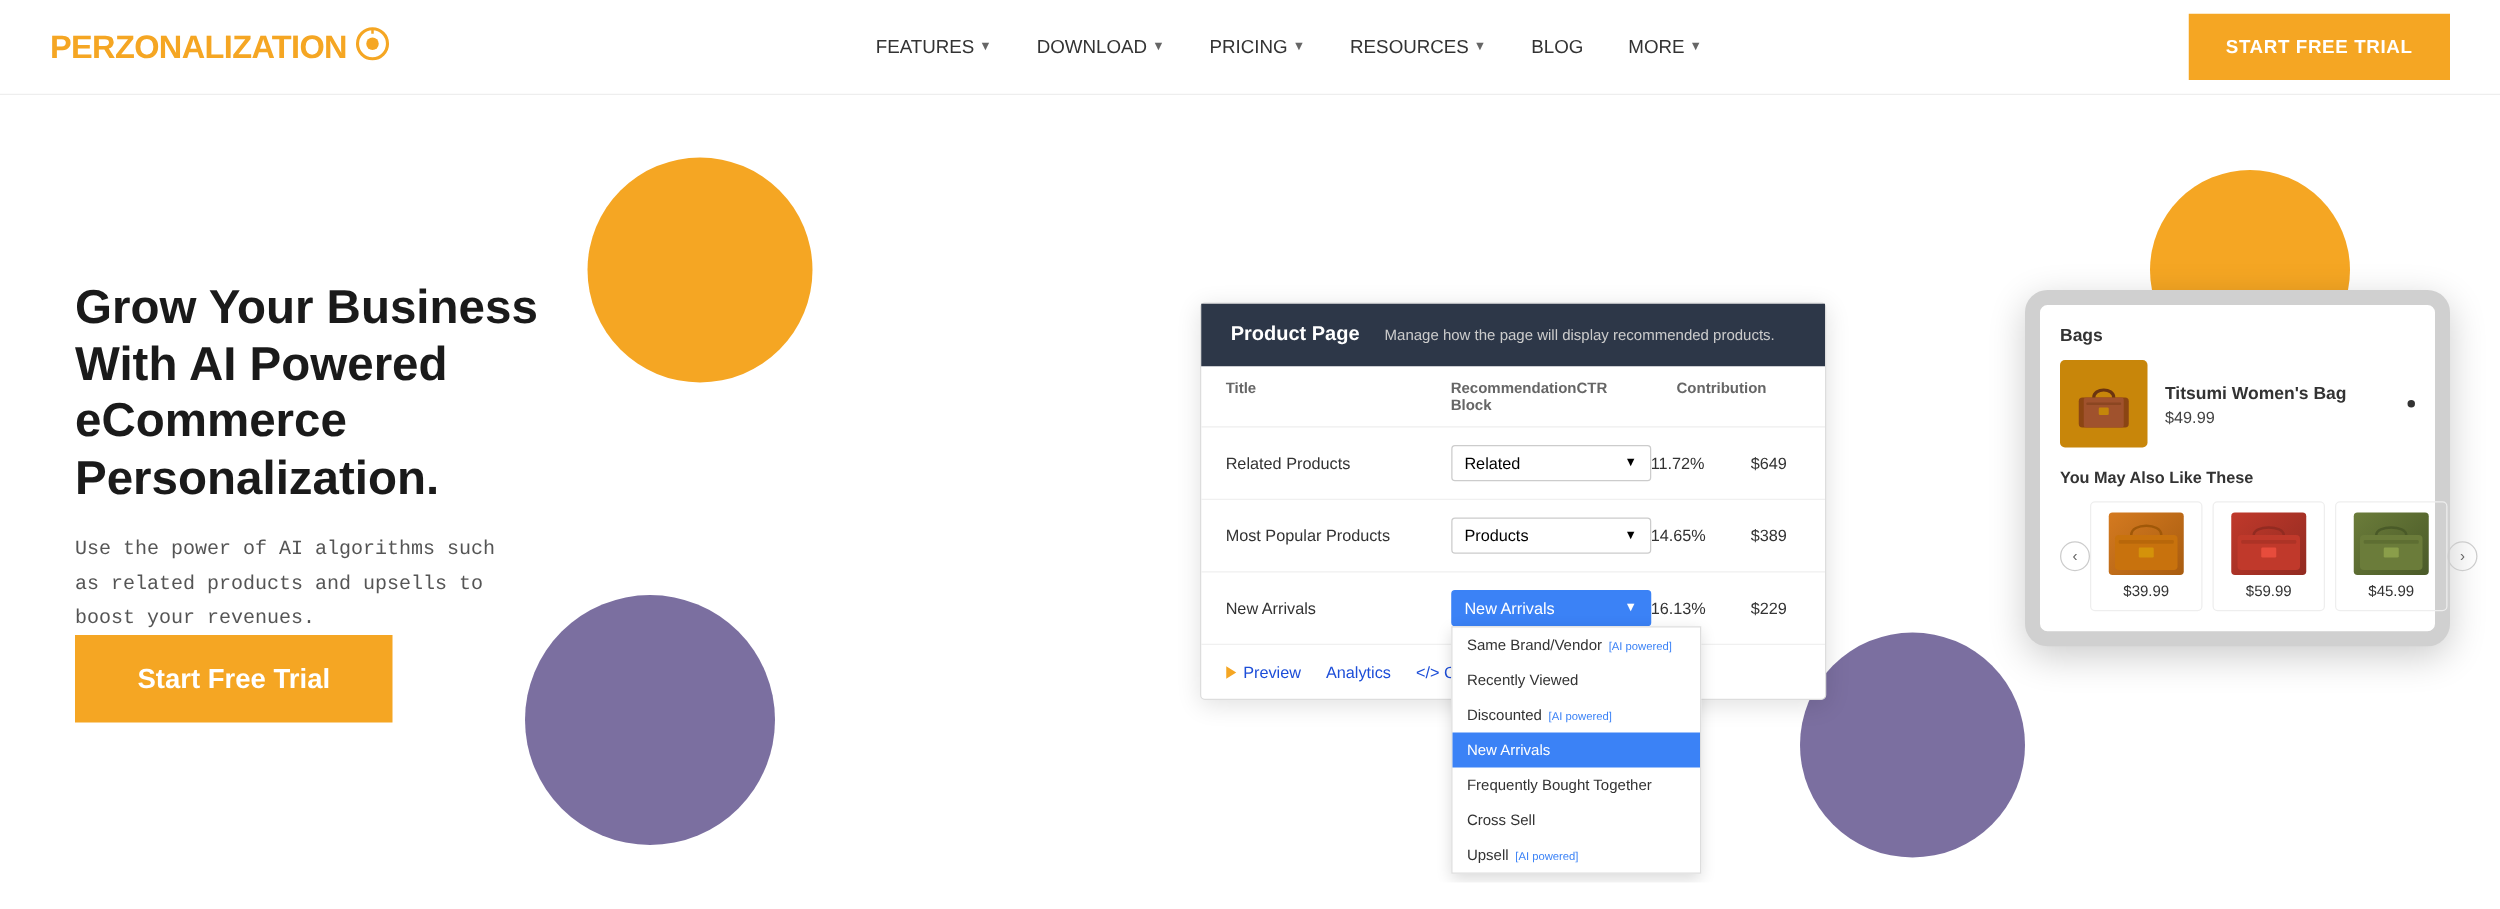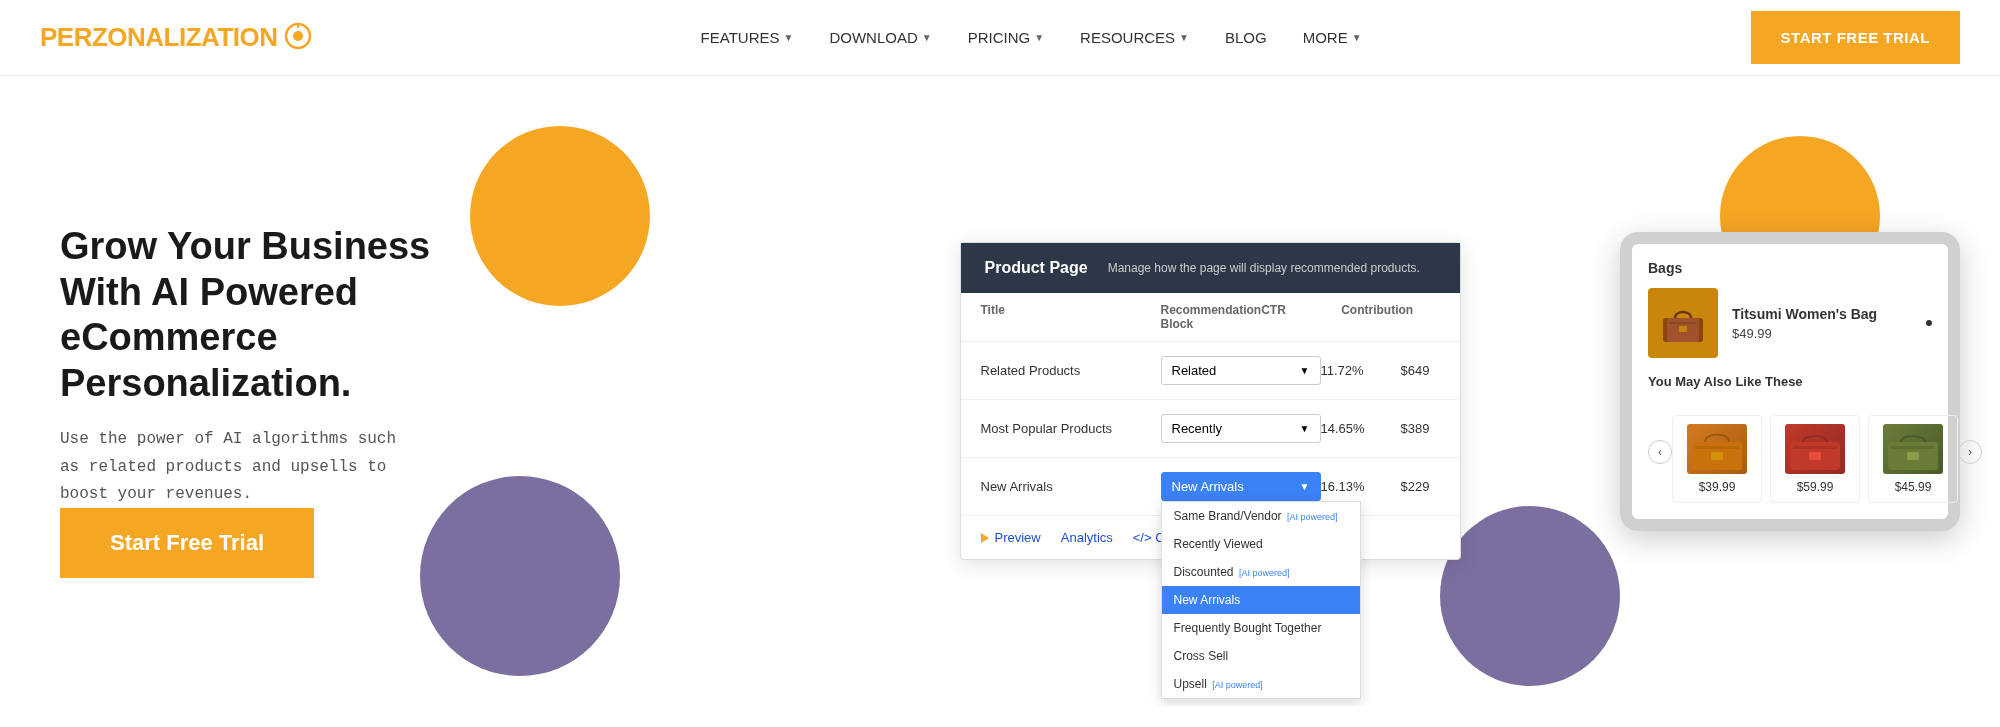--- a/index.html
+++ b/index.html
@@ -166,21 +166,21 @@
     .you-may-like { font-size: 13px; font-weight: 600; color: #333; margin-bottom: 12px; }
     .small-bags { display: flex; align-items: center; gap: 0; }
     .nav-btn {
       width: 24px; height: 24px; border: 1px solid #ccc; border-radius: 50%;
       display: flex; align-items: center; justify-content: center;
       cursor: pointer; font-size: 12px; color: #666; flex-shrink: 0;
     }
     .bag-cards { display: flex; gap: 8px; flex: 1; justify-content: center; }
     .bag-card {
       display: flex; flex-direction: column; align-items: center; gap: 6px;
-      border: 1px solid #eee; padding: 8px; border-radius: 4px; width: 90px; margin-top: 14px;
+      border: 1px solid #eee; padding: 8px; border-radius: 4px; width: 90px;
     }
     .bag-thumb { width: 60px; height: 50px; border-radius: 3px; }
     .bag-card-price { font-size: 12px; color: #333; }
 
     
     .bag-orange { background: linear-gradient(135deg, #d47a20 0%, #a85c10 100%); }
     
     .bag-red { background: linear-gradient(135deg, #c0392b 0%, #922b21 100%); }
     
     .bag-green { background: linear-gradient(135deg, #6b7c3a 0%, #4a5a28 100%); }
@@ -266,21 +266,21 @@
             </div>
           </div>
           <span class="metric">11.72%</span>
           <span class="contrib">$649</span>
         </div>
 
         <div class="table-row">
           <span class="row-label">Most Popular Products</span>
           <div class="dropdown-cell">
             <div class="dropdown-btn">
-              <span>Recently</span>
+              <span>Products</span>
               <span class="dropdown-arrow">▼</span>
             </div>
           </div>
           <span class="metric">14.65%</span>
           <span class="contrib">$389</span>
         </div>
 
         <div class="table-row" style="position:relative; overflow:visible;">
           <span class="row-label">New Arrivals</span>
           <div class="dropdown-cell" style="position:relative;">

